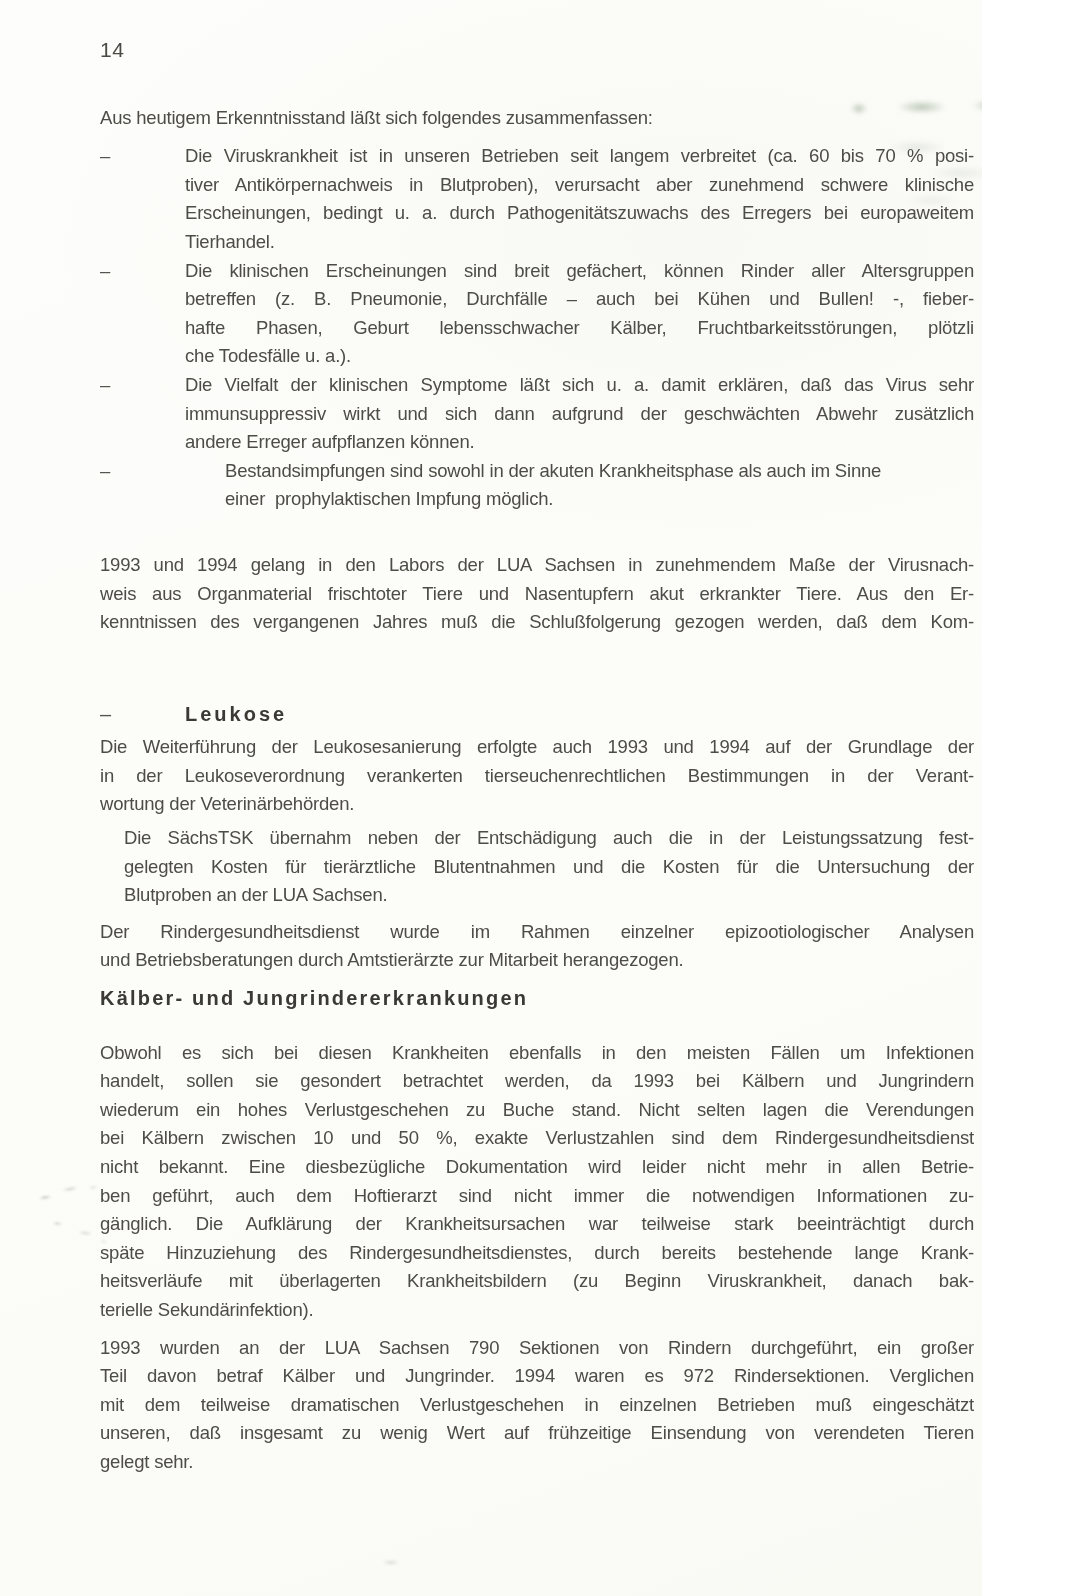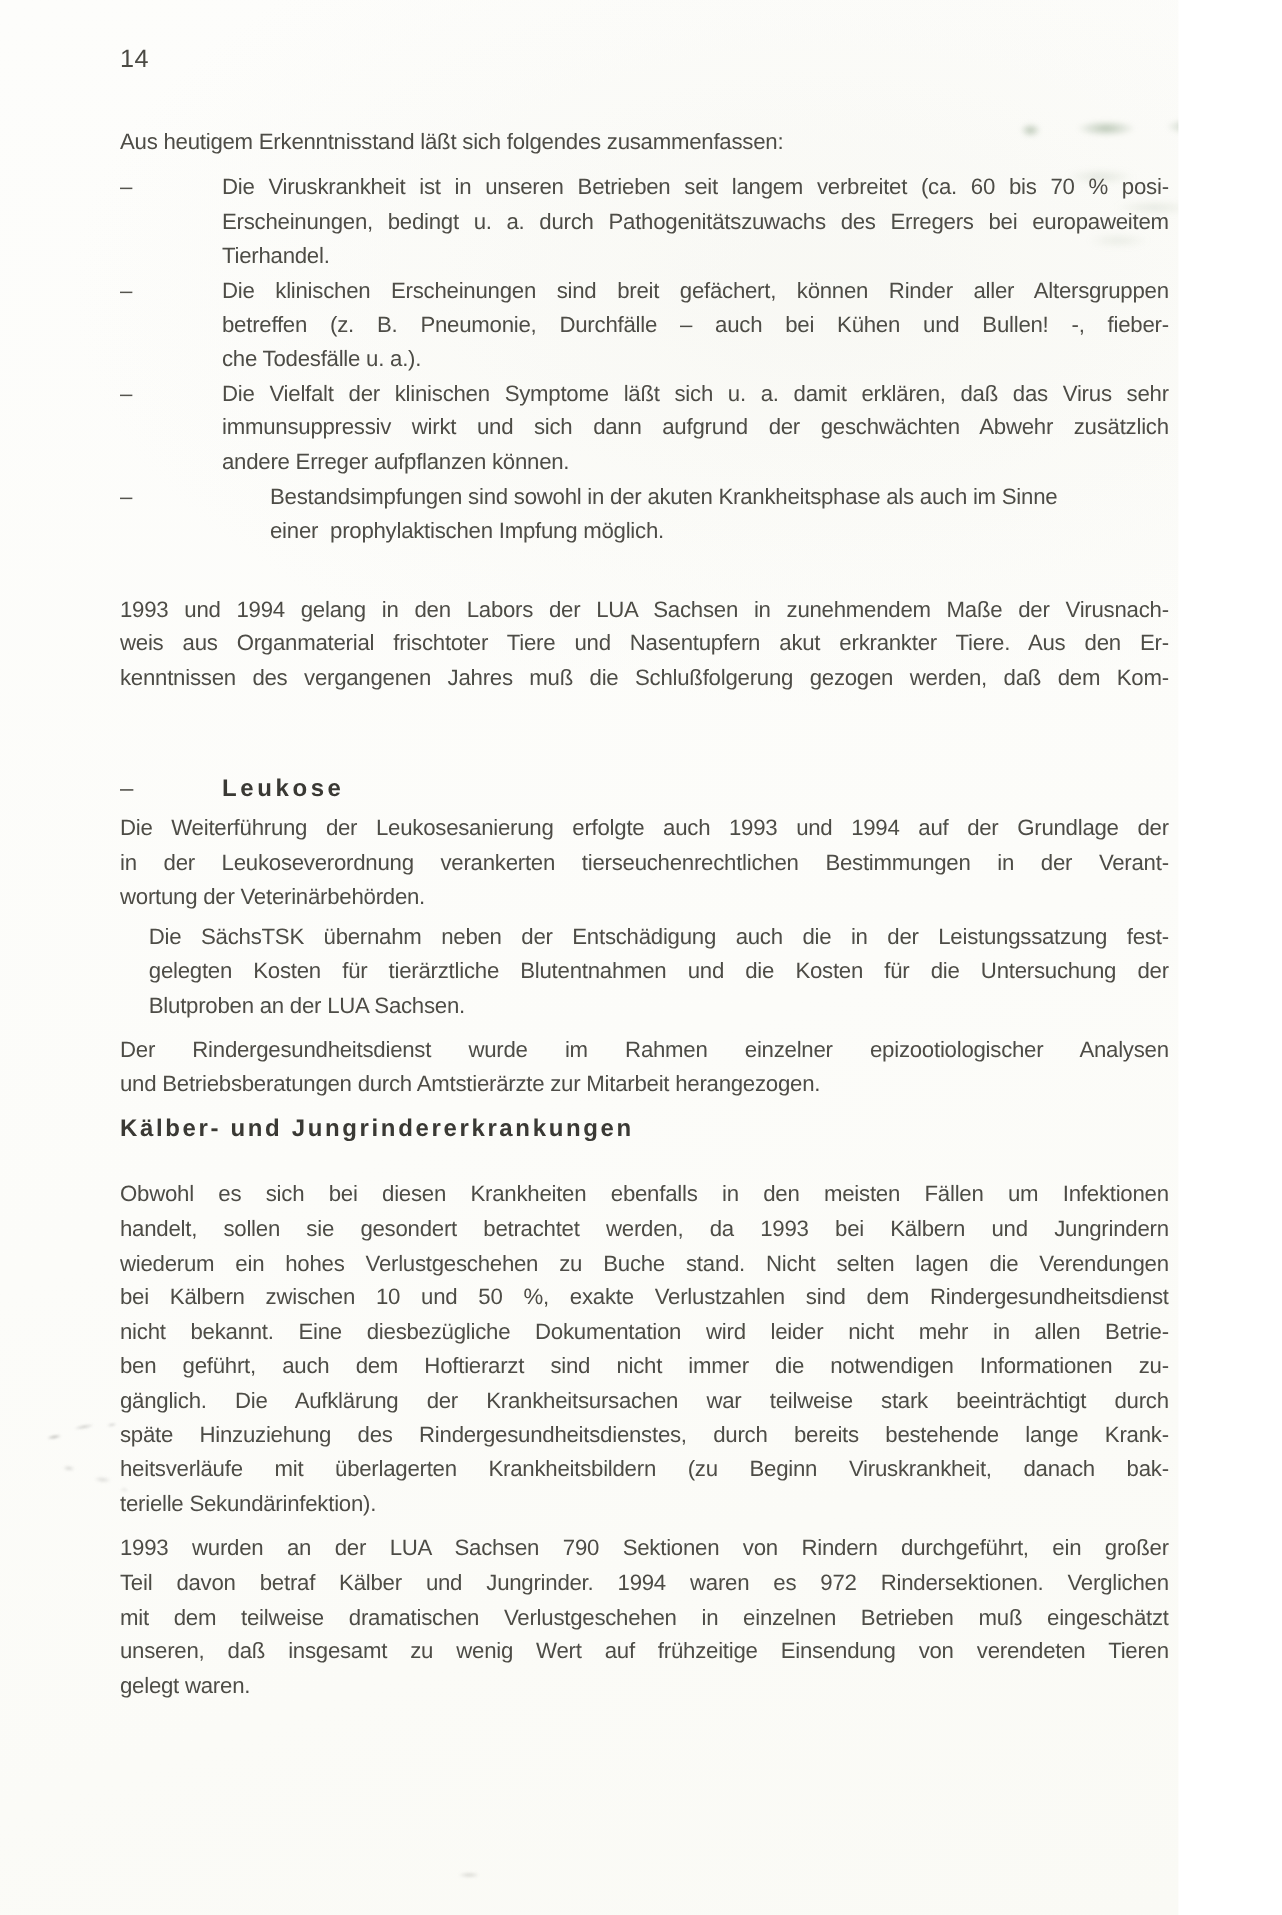--- a/index.html
+++ b/index.html
@@ -148,29 +148,31 @@
 
     <div class="pagenum">14</div>
 
     <p class="para intro line last">Aus heutigem Erkenntnisstand läßt sich folgendes zusammenfassen:</p>
 
     <div class="bullets">
       <div class="bullet">
         <span class="marker">–</span>
         <div class="btext">
             <div class="line">Die Viruskrankheit ist in unseren Betrieben seit langem verbreitet (ca. 60 bis 70 % posi-</div>
+            <div class="line">tiver Antikörpernachweis in Blutproben), verursacht aber zunehmend schwere klinische</div>
             <div class="line">Erscheinungen, bedingt u. a. durch Pathogenitätszuwachs des Erregers bei europaweitem</div>
             <div class="line last">Tierhandel.</div>
           </div>
       </div>
       <div class="bullet">
         <span class="marker">–</span>
         <div class="btext">
             <div class="line">Die klinischen Erscheinungen sind breit gefächert, können Rinder aller Altersgruppen</div>
             <div class="line">betreffen (z. B. Pneumonie, Durchfälle – auch bei Kühen und Bullen! -, fieber-</div>
+            <div class="line">hafte Phasen, Geburt lebensschwacher Kälber, Fruchtbarkeitsstörungen, plötzli</div>
             <div class="line last">che Todesfälle u. a.).</div>
           </div>
       </div>
       <div class="bullet">
         <span class="marker">–</span>
         <div class="btext">
             <div class="line">Die Vielfalt der klinischen Symptome läßt sich u. a. damit erklären, daß das Virus sehr</div>
             <div class="line">immunsuppressiv wirkt und sich dann aufgrund der geschwächten Abwehr zusätzlich</div>
             <div class="line last">andere Erreger aufpflanzen können.</div>
           </div>
@@ -222,17 +224,17 @@
         <div class="line">gänglich. Die Aufklärung der Krankheitsursachen war teilweise stark beeinträchtigt durch</div>
         <div class="line">späte Hinzuziehung des Rindergesundheitsdienstes, durch bereits bestehende lange Krank-</div>
         <div class="line">heitsverläufe mit überlagerten Krankheitsbildern (zu Beginn Viruskrankheit, danach bak-</div>
         <div class="line last">terielle Sekundärinfektion).</div>
       </div>
     <div class="para mt9">
         <div class="line">1993 wurden an der LUA Sachsen 790 Sektionen von Rindern durchgeführt, ein großer</div>
         <div class="line">Teil davon betraf Kälber und Jungrinder. 1994 waren es 972 Rindersektionen. Verglichen</div>
         <div class="line">mit dem teilweise dramatischen Verlustgeschehen in einzelnen Betrieben muß eingeschätzt</div>
         <div class="line">unseren, daß insgesamt zu wenig Wert auf frühzeitige Einsendung von verendeten Tieren</div>
-        <div class="line last">gelegt waren.</div>
+        <div class="line last">gelegt sehr.</div>
       </div>
 
   </div>
 </div>
 
 </body></html>

